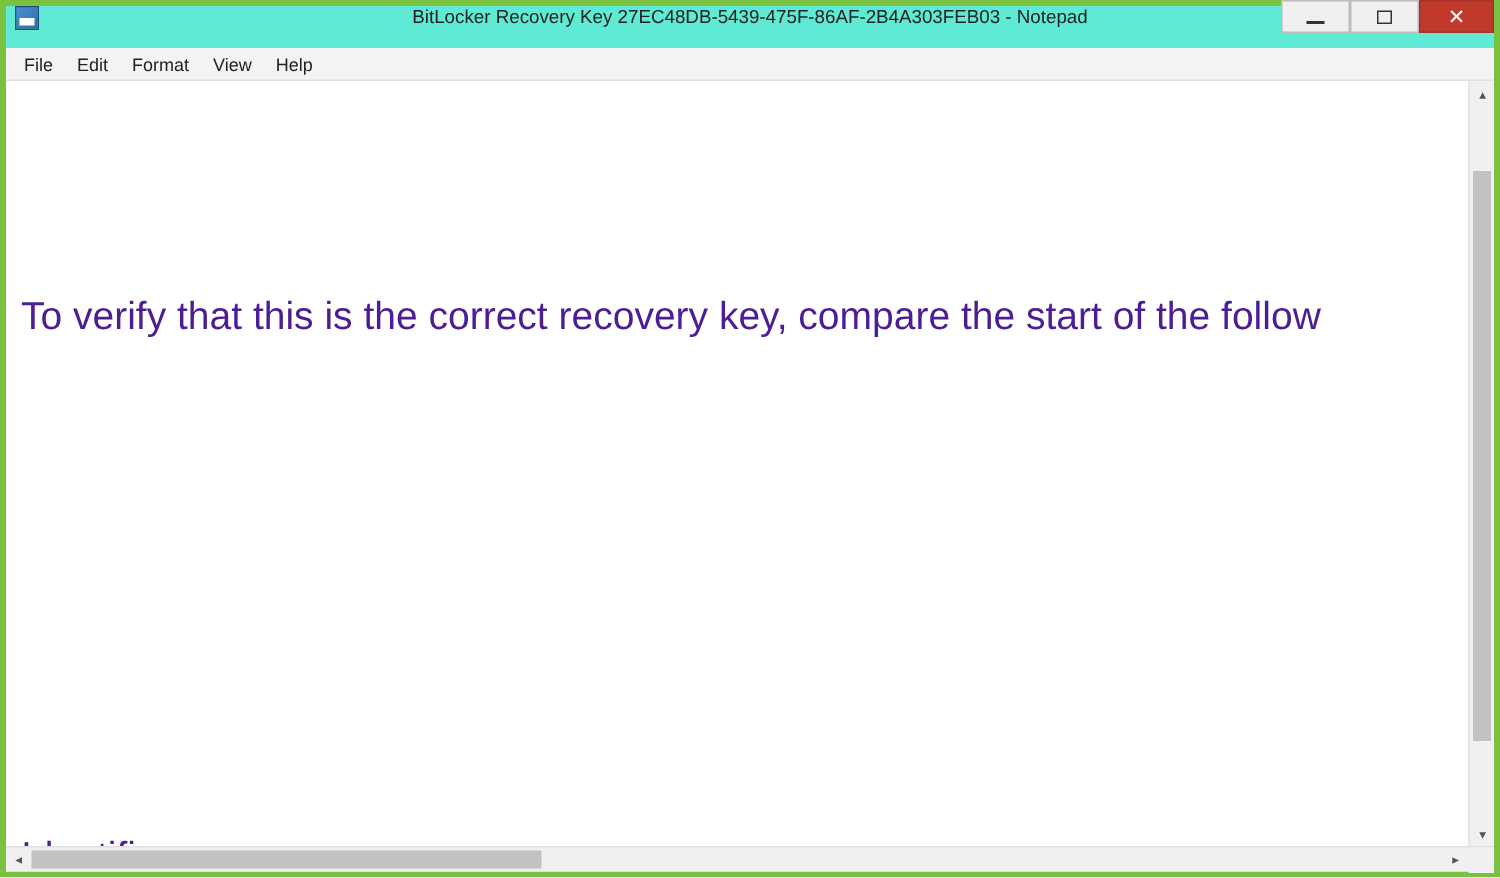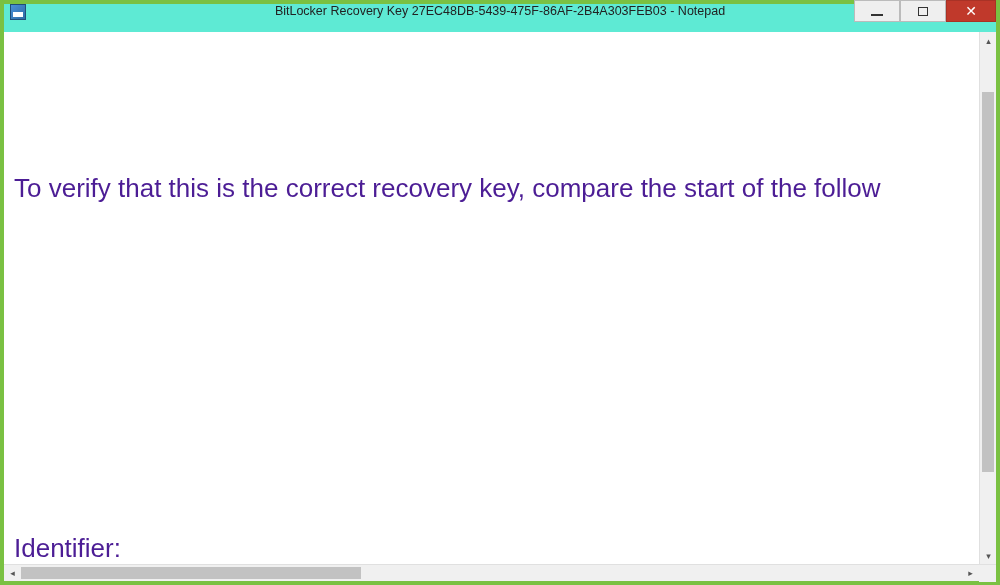--- a/index.html
+++ b/index.html
@@ -197,20 +197,27 @@
         </div>
       <div class="tb-btn max">
           <span class="glyph"></span>
         </div>
       <div class="tb-btn close">
           <span class="glyph">✕</span>
         </div>
     </div>
   </div>
 
+  <div class="menubar">
+    <div class="menu-item">File</div>
+    <div class="menu-item">Edit</div>
+    <div class="menu-item">Format</div>
+    <div class="menu-item">View</div>
+    <div class="menu-item">Help</div>
+  </div>
 
   <div class="content-area">
     <div class="text-content">
       <div class="text-line">To verify that this is the correct recovery key, compare the start of the follow</div>
       <div class="text-line"></div>
       <div class="text-line">Identifier:</div>
       
       
       
       

